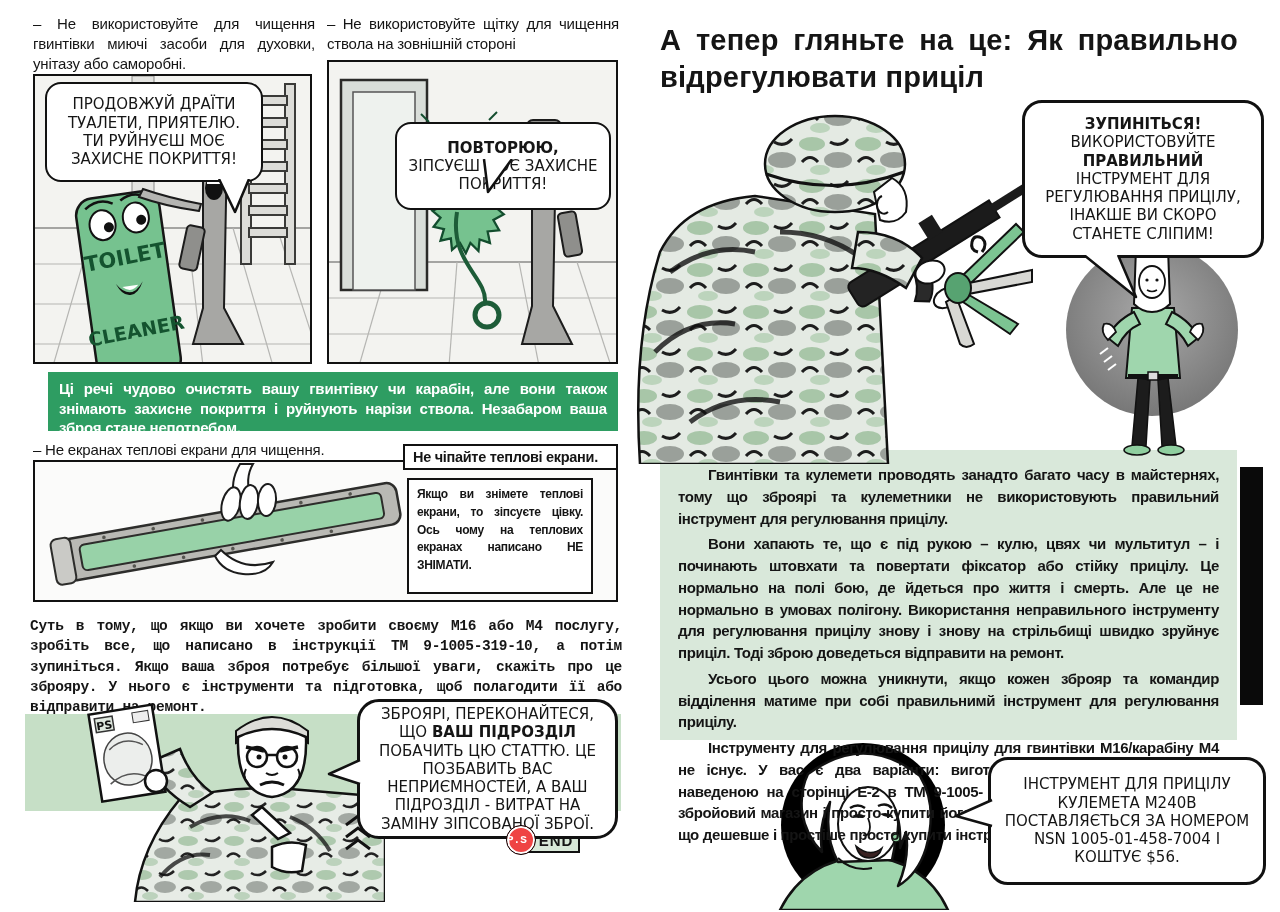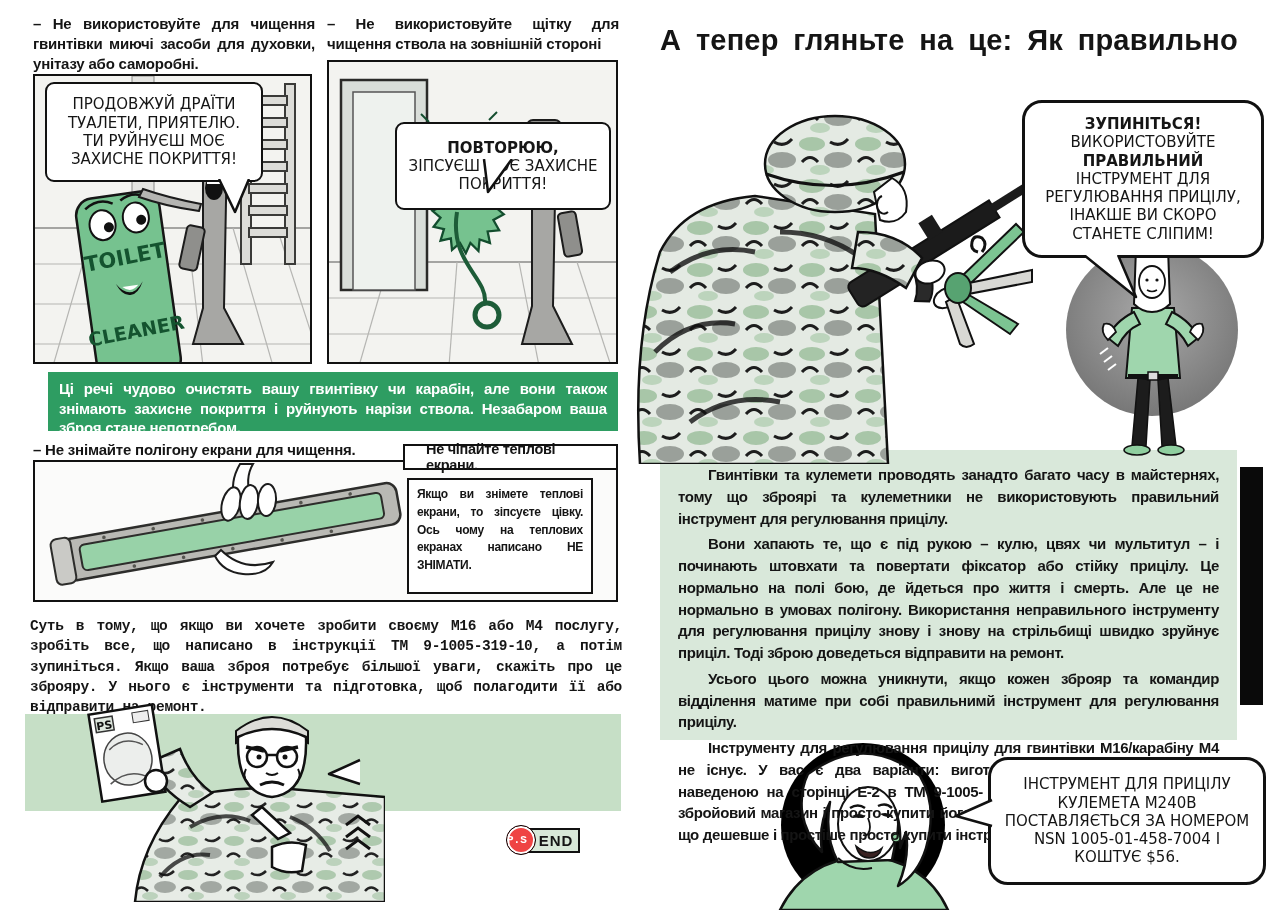--- a/index.html
+++ b/index.html
@@ -1,25 +1,25 @@
 <!DOCTYPE html>
 <html><head>
 <meta charset="utf-8">
 <style>
   html,body{margin:0;padding:0;background:#fff;}
   #page{position:relative;width:1280px;height:912px;background:#ffffff;overflow:hidden;
         font-family:"Liberation Sans",sans-serif;color:#151515;}
   .abs{position:absolute;box-sizing:border-box;}
   
-  .cap{font-weight:700;font-size:15px;line-height:1.33;letter-spacing:-0.2px;text-align:justify;}
+  .cap{font-weight:400;font-size:15px;line-height:1.33;letter-spacing:-0.2px;text-align:justify;}
   .body-text{font-weight:700;font-size:14.5px;line-height:1.4;letter-spacing:-0.3px;text-align:justify;}
   
   .panel{border:2px solid #111;background:#f3f3f0;overflow:hidden;}
   
-  .bubble{background:#fff;border:2.5px solid #111;border-radius:9px;z-index:6;
+  .bubble{background:#fff;border:2.5px solid #111;border-radius:16px;z-index:6;
           display:flex;flex-direction:column;align-items:center;justify-content:center;
           text-align:center;font-family:"DejaVu Sans",sans-serif;font-size:15px;line-height:1.22;
           padding:8px 10px;}
   .bubble b{font-weight:700;}
   .tail{z-index:7;pointer-events:none;}
   
   .banner{background:#2e9d62;color:#fff;font-weight:700;font-size:15px;line-height:1.3;
           letter-spacing:-0.2px;text-align:justify;padding:7px 11px;}
   
   .note{background:#fff;border:2px solid #111;font-weight:700;letter-spacing:-0.3px;z-index:5;}
@@ -170,21 +170,21 @@
   <div class="abs bubble" style="left:395px;top:74px;width:216px;height:88px;margin-top:48px;">
     <span style="font-weight:700">ПОВТОРЮЮ,</span>
     <span>ЗІПСУЄШ МОЄ ЗАХИСНЕ ПОКРИТТЯ!</span>
   </div>
   <svg class="abs tail" style="left:478px;top:159px;" width="36" height="36">
     <path d="M6 0 L10 33 L34 0" fill="#fff" stroke="#111" stroke-width="2.5" stroke-linejoin="round"></path>
   </svg>
 
   <div class="abs banner" style="left:48px;top:372px;width:570px;height:59px;">Ці речі чудово очистять вашу гвинтівку чи карабін, але вони також знімають захисне покриття і руйнують нарізи ствола. Незабаром ваша зброя стане непотребом.</div>
 
-  <div class="abs cap" style="left:33px;top:440px;width:330px;text-align:left;">– Не знімайте полігону екрани для чищення.</div>
+  <div class="abs cap" style="left:33px;top:440px;width:330px;text-align:left;">– Не екранах теплові екрани для чищення.</div>
   <div class="abs panel" style="left:33px;top:460px;width:585px;height:142px;background:#fbfbfa;">
     <svg width="400" height="138" viewBox="0 0 400 138">
       <g transform="rotate(-10 200 70)">
         <rect x="26" y="48" width="340" height="42" rx="10" fill="#b9b9b4" stroke="#2d2d2b" stroke-width="2.5"></rect>
         <rect x="44" y="56" width="306" height="26" rx="5" fill="#98d2a8" stroke="#2d2d2b" stroke-width="2"></rect>
         <rect x="16" y="46" width="20" height="46" rx="6" fill="#cacac6" stroke="#2d2d2b" stroke-width="2"></rect>
         <g fill="#55554f">
           <circle cx="70" cy="52.5" r="1.8"></circle>
             <circle cx="120" cy="52.5" r="1.8"></circle>
             <circle cx="170" cy="52.5" r="1.8"></circle>
@@ -201,21 +201,21 @@
 
       <g fill="#fff" stroke="#1c1c1c" stroke-width="2">
         <path d="M205 2 C198 14 196 26 200 38 L216 36 C212 24 212 12 218 2 Z"></path>
         <ellipse cx="196" cy="42" rx="9" ry="17" transform="rotate(14 196 42)"></ellipse>
         <ellipse cx="214" cy="40" rx="9" ry="17" transform="rotate(8 214 40)"></ellipse>
         <ellipse cx="232" cy="38" rx="9" ry="16" transform="rotate(4 232 38)"></ellipse>
         <path d="M186 88 q22 22 52 12 q-8 14 -30 12 q-20 -2 -28 -18 Z"></path>
       </g>
     </svg>
   </div>
-  <div class="abs note" style="left:403px;top:444px;width:215px;height:26px;display:flex;align-items:center;padding:0 21px;font-size:14.5px;">Не чіпайте теплові екрани.</div>
+  <div class="abs note" style="left:403px;top:444px;width:215px;height:26px;display:flex;align-items:center;padding:0 8px;font-size:14.5px;">Не чіпайте теплові екрани.</div>
   <div class="abs note" style="left:407px;top:478px;width:186px;height:116px;padding:6px 8px;font-size:12px;line-height:1.48;text-align:justify;">
     <span>Якщо ви знімете теплові екрани, то зіпсуєте цівку. Ось чому на теплових екранах написано </span><b>НЕ ЗНІМАТИ.</b>
   </div>
 
   <div class="abs body-text" style="left:30px;top:616px;width:592px;font-family:Liberation Mono, monospace;">Суть в тому, що якщо ви хочете зробити своєму М16 або М4 послугу, зробіть все, що написано в інструкції ТМ 9-1005-319-10, а потім зупиніться. Якщо ваша зброя потребує більшої уваги, скажіть про це зброяру. У нього є інструменти та підготовка, щоб полагодити її або відправити на ремонт.</div>
 
   <div class="abs pale-band" style="left:25px;top:714px;width:596px;height:97px;z-index:1;"></div>
 
   <svg class="abs" style="left:40px;top:697px;z-index:2;" width="345" height="205" viewBox="0 0 345 205">
     <defs>
@@ -263,33 +263,37 @@
       <path d="M66 84 q20 -14 40 0 M70 50 q16 -12 34 0" stroke="#555" fill="none" stroke-width="1.5"></path>
     </g>
     <circle cx="116" cy="84" r="11" fill="#fff" stroke="#111" stroke-width="2.5"></circle>
 
     <g fill="#fff" stroke="#111" stroke-width="2.5">
       <path d="M232 150 q18 -8 34 -2 l-4 26 q-16 4 -30 -4 Z"></path>
       <path d="M238 142 L212 118 L222 110 L250 136 Z"></path>
     </g>
   </svg>
 
+  <div class="abs bubble" style="left:357px;top:699px;width:261px;height:140px;border-radius:22px;border-width:3px;">
+    <span><span>ЗБРОЯРІ, ПЕРЕКОНАЙТЕСЯ, ЩО </span><b>ВАШ ПІДРОЗДІЛ</b><span> ПОБАЧИТЬ ЦЮ СТАТТЮ. ЦЕ ПОЗБАВИТЬ ВАС НЕПРИЄМНОСТЕЙ, А ВАШ ПІДРОЗДІЛ - ВИТРАТ НА ЗАМІНУ ЗІПСОВАНОЇ ЗБРОЇ.</span></span>
+  </div>
   <svg class="abs tail" style="left:326px;top:756px;" width="36" height="32">
     <path d="M34 4 L3 18 L34 28" fill="#fff" stroke="#111" stroke-width="2.5" stroke-linejoin="round"></path>
   </svg>
 
   <div class="abs end-box" style="left:524px;top:828px;width:56px;height:25px;padding-left:8px;">
     <span>END</span>
   </div>
   <div class="abs ps-circle" style="left:506px;top:825px;width:30px;height:30px;">
     <span>P.S</span>
   </div>
 
   <div class="abs title" style="left:660px;top:22px;width:578px;">
     <span class="l1">А тепер гляньте на це: Як правильно</span>
+    <span class="l2">відрегулювати приціл</span>
   </div>
 
   <svg class="abs" style="left:630px;top:92px;z-index:2;" width="405" height="372" viewBox="0 0 405 372">
     <defs>
       <pattern id="camoR" width="56" height="42" patternUnits="userSpaceOnUse">
         <rect width="56" height="42" fill="#e4eae3"></rect>
         <ellipse cx="14" cy="10" rx="13" ry="7" fill="#a8c6a8"></ellipse>
         <ellipse cx="40" cy="26" rx="14" ry="8" fill="#9aa09a"></ellipse>
         <ellipse cx="22" cy="36" rx="10" ry="5" fill="#bcd4bc"></ellipse>
         <path d="M4 28 q8 -9 16 0" stroke="#1d1d1d" fill="none" stroke-width="3"></path>

